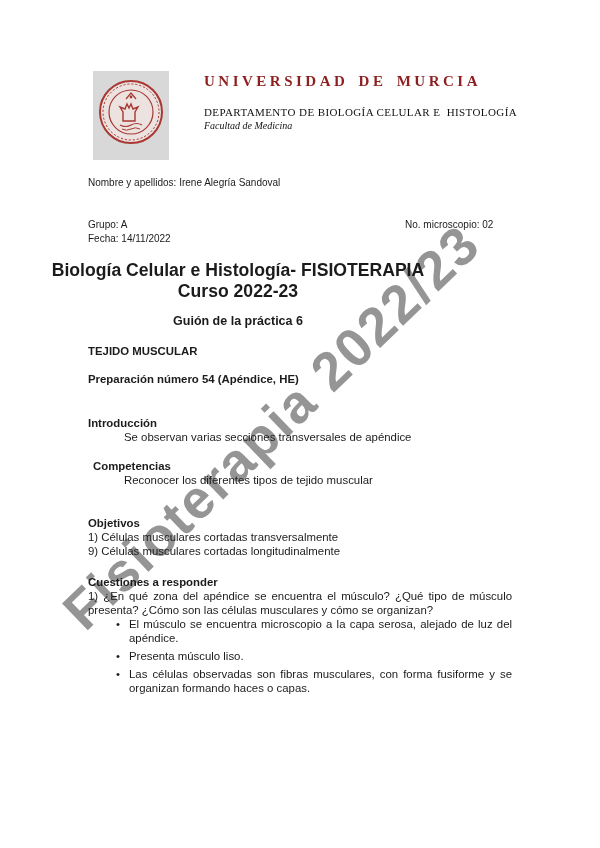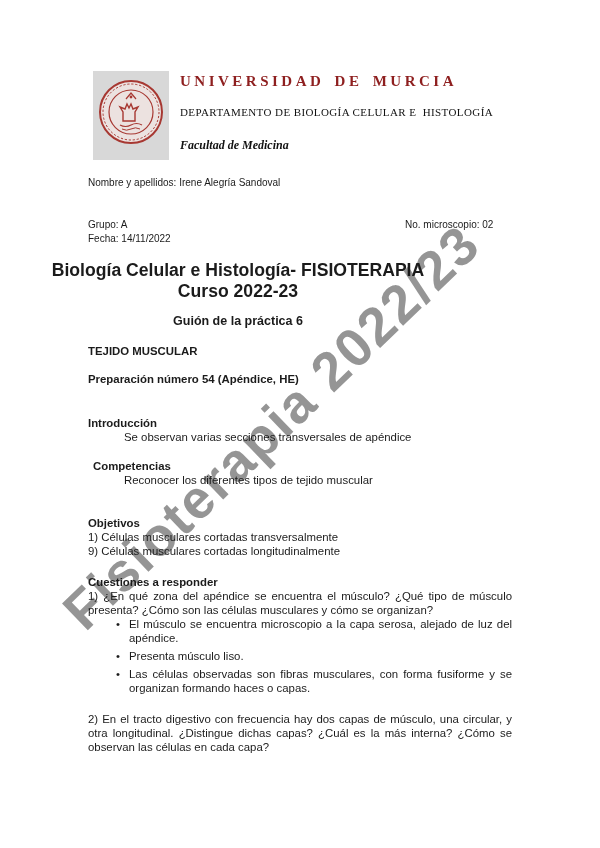--- a/index.html
+++ b/index.html
@@ -22,21 +22,21 @@
     transform: rotate(-44deg);
     font-family: "Liberation Sans", sans-serif;
     font-weight: bold;
     font-size: 54px;
     letter-spacing: 2px;
     color: rgba(138,138,138,0.9);
     white-space: nowrap;
     pointer-events: none;
   }
   
-  .layer { position: absolute; z-index: 2; }
+  .layer { position: absolute; z-index: 2; gap: 24px; }
   
   .header { top: 71px; left: 93px; display: flex; }
   .logo-box { width: 76px; height: 89px; background: #d8d8d8; }
   .header-text { margin-left: 11px; padding-top: 2px; }
   .univ {
     font-family: "Liberation Serif", serif;
     font-weight: bold;
     font-size: 15px;
     letter-spacing: 3.5px;
     word-spacing: 3px;
@@ -45,25 +45,25 @@
   }
   .dept {
     margin-top: 16px;
     font-family: "Liberation Serif", serif;
     font-size: 11px;
     letter-spacing: 0.4px;
     color: #111111;
     white-space: nowrap;
   }
   .faculty {
-    margin-top: 20px;
+    margin-top: 2px;
     font-family: "Liberation Serif", serif;
     font-style: italic;
-    font-weight: bold;
-    font-size: 12px;
+    font-weight: normal;
+    font-size: 10px;
     color: #111111;
   }
   
   .student { top: 176px; left: 88px; width: 424px; font-size: 10px; line-height: 14px; }
   .student .row { position: relative; margin-top: 28px; }
   .micro { position: absolute; left: 317px; top: 0; white-space: nowrap; }
   
   .titleblock { top: 260px; left: 0; width: 476px; text-align: center; }
   .h1 { font-size: 17.6px; line-height: 21px; font-weight: bold; }
   .subtitle { margin-top: 12px; font-size: 12.5px; font-weight: bold; }
@@ -150,15 +150,14 @@
   <div class="layer sec sec-quest">
     <div class="bold">Cuestiones a responder</div>
     <div class="just">1) ¿En qué zona del apéndice se encuentra el músculo? ¿Qué tipo de músculo presenta? ¿Cómo son las células musculares y cómo se organizan?</div>
     <ul class="answers">
       <li>El músculo se encuentra microscopio a la capa serosa, alejado de luz del apéndice.</li>
       <li>Presenta músculo liso.</li>
       <li>Las células observadas son fibras musculares, con forma fusiforme y se organizan formando haces o capas.</li>
     </ul>
   </div>
 
-  <div class="layer sec sec-q2 just">2) En el tracto digestivo con frecuencia hay dos capas de músculo, una circular, y otra longitudinal. ¿Distingue dichas capas? ¿Cuál es la más interna? ¿Cómo se observan las células en cada capa?</div>
 
 </div>
 
 </body></html>

